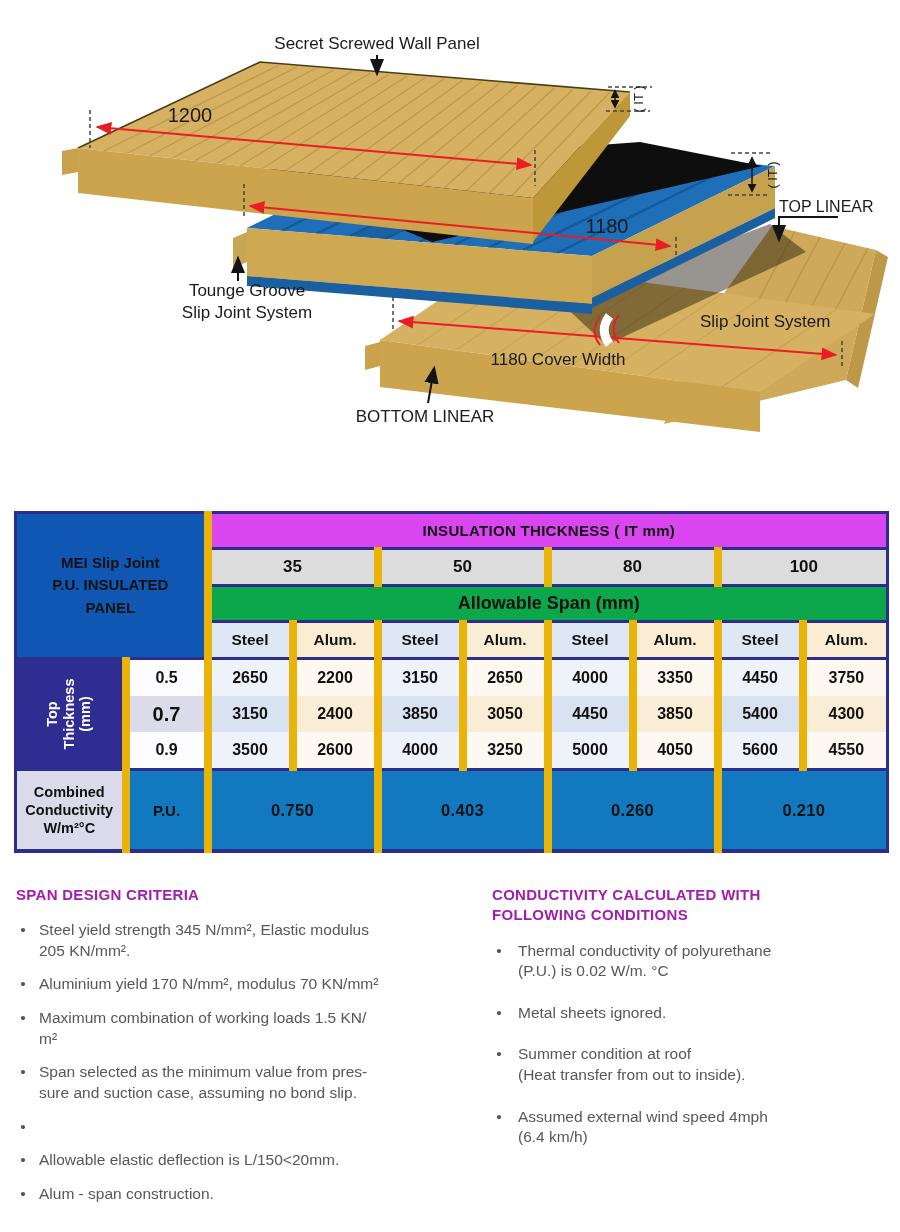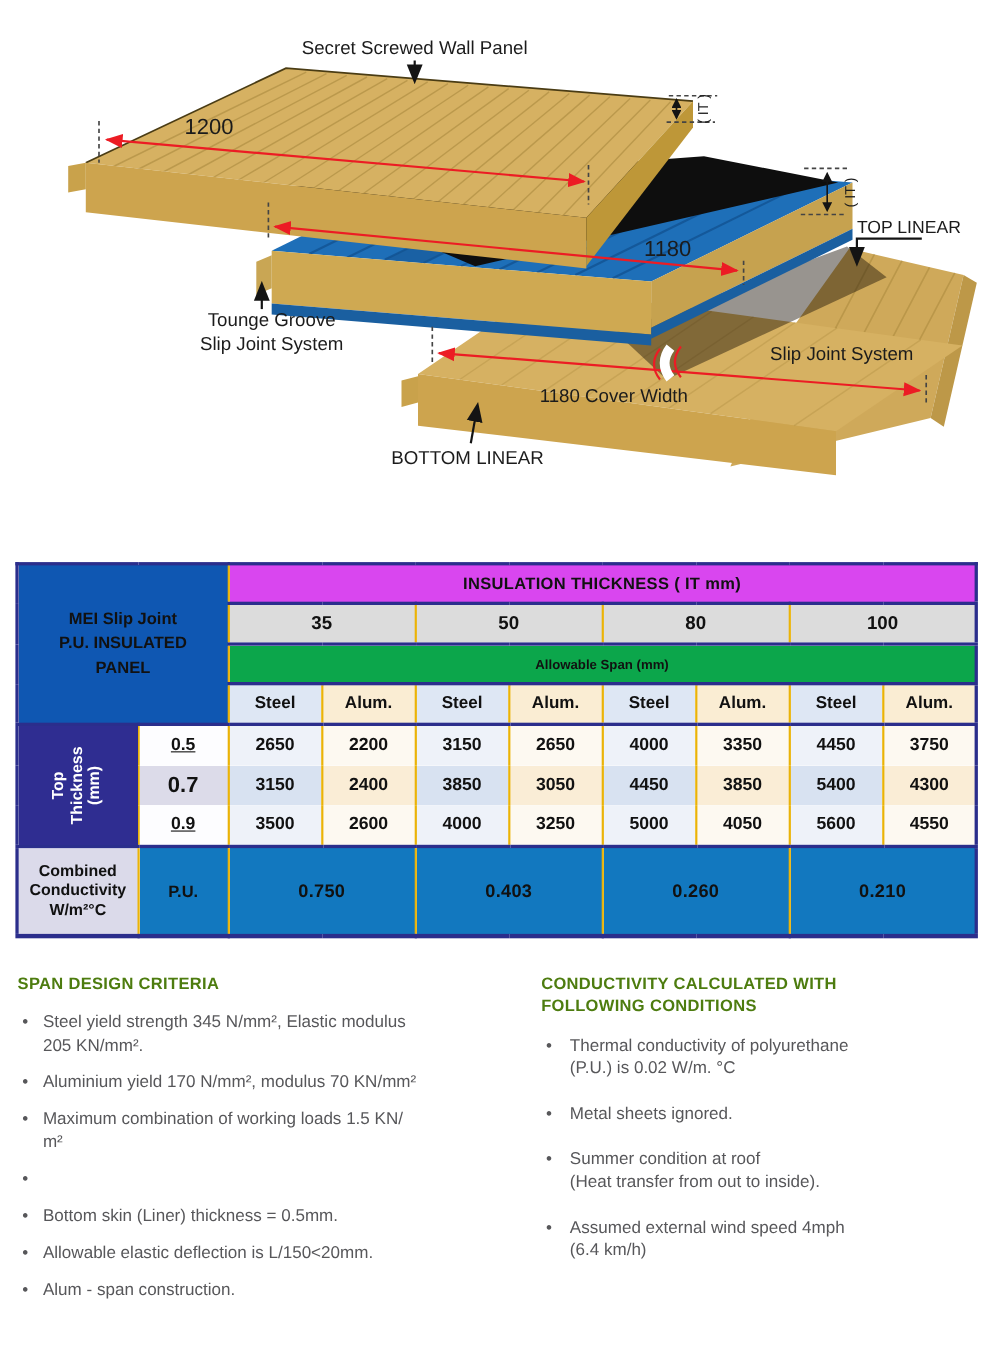--- a/index.html
+++ b/index.html
@@ -6,50 +6,50 @@
   body{width:900px;height:1232px;font-family:"Liberation Sans",sans-serif;position:relative;overflow:hidden;}
   .page{width:900px;height:1232px;position:relative;}
 
   
   #diagram{display:block;width:900px;height:480px;}
   #diagram text{font-family:"Liberation Sans",sans-serif;fill:#1b1b1b;}
 
   
   .tblwrap{margin:31px 0 0 14px;}
   table.spec{border-collapse:collapse;table-layout:fixed;width:873px;border:3px solid #2B2E8C;border-bottom-width:4px;}
-  table.spec td{padding:0;text-align:center;vertical-align:middle;border-right:2px solid #eab308;
+  table.spec td{padding:0;text-align:center;vertical-align:middle;border-right:8px solid #eab308;
     font-weight:bold;color:#111;overflow:hidden;}
   table.spec td.last{border-right:none;}
   td.hline{border-bottom:3px solid #2B2E8C;}
   .pre{white-space:pre-line;}
   td.corner{background:#0F57B2;color:#fff;font-size:15px;line-height:1.5;}
   td.pink{background:#d946ef;color:#fff;font-size:15px;letter-spacing:.3px;height:33px;}
   td.gray{background:#DCDCDC;font-size:17px;height:34px;}
-  td.green{background:#0CA64B;color:#fff;font-size:12px;height:33px;}
+  td.green{background:#0CA64B;color:#fff;font-size:18px;height:33px;}
   td.hsteel{background:#DEE7F4;font-size:15.5px;height:34px;}
   td.halum{background:#FAEDD3;font-size:15.5px;height:34px;}
   td.vax{background:#2F2D91;position:relative;}
   .vtext{position:absolute;inset:0;display:flex;align-items:center;justify-content:center;}
   .vtext span{transform:rotate(-90deg);color:#fff;font-weight:bold;font-size:14.5px;line-height:1.15;text-align:center;white-space:pre-line;}
-  td.thk1{background:#FDFDFF;font-size:16px;height:36px;text-decoration:underline;}
+  td.thk1{background:#FDFDFF;font-size:16px;height:36px;}
   td.thk2{background:#DCDBE9;font-size:20px;height:36px;}
   td.s1{background:#EEF2F9;font-size:16px;}
   td.a1{background:#FDF9F1;font-size:16px;margin-top:12px;}
   td.s2{background:#D8E2F1;font-size:16px;}
   td.a2{background:#FAEDD6;font-size:16px;}
   td.condlab{background:#DBDAEA;font-size:14.5px;line-height:1.25;height:78px;}
   td.pu{background:#1278BF;color:#fff;font-size:15px;}
   td.bluval{background:#1278BF;color:#fff;font-size:16.5px;letter-spacing:.3px;}
 
   
   .notes{display:flex;padding:32px 14px 0 16px;gap:18px;color:#57575A;}
   .ncol{font-size:15.5px;line-height:1.33;}
   .ncol.left{width:458px;flex:none;}
   .ncol.right{flex:1;}
-  .nhead{font-weight:bold;color:#4d7c0f;font-size:15px;letter-spacing:.3px;margin:0 0 15px 0;white-space:pre-line;line-height:1.35;}
+  .nhead{font-weight:bold;color:#a21caf;font-size:15px;letter-spacing:.3px;margin:0 0 15px 0;white-space:pre-line;line-height:1.35;}
   .nitem{display:flex;margin:0;}
   .left .nitem{margin-bottom:13px;}
   .right .nitem{margin-bottom:21px;}
   .bdot{width:14px;flex:none;margin-right:9px;text-align:center;}
   .right .bdot{margin-right:12px;}
   .btxt{white-space:pre-line;}
 </style>
 </head>
 <body>
 
@@ -270,24 +270,25 @@
         <span class="bdot">•</span>
         <span class="btxt">Aluminium yield 170 N/mm², modulus 70 KN/mm²</span>
       </div>
       <div class="nitem">
         <span class="bdot">•</span>
         <span class="btxt">Maximum combination of working loads 1.5 KN/
 m²</span>
       </div>
       <div class="nitem">
         <span class="bdot">•</span>
-      </div>
-      <div class="nitem">
-        <span class="bdot">•</span>
-        <span class="btxt">Bottom skin (Liner) thickness = 0.5mm.</span>
+        <span class="btxt">Span selected as the minimum value from pres-
+sure and suction case, assuming no bond slip.</span>
+      </div>
+      <div class="nitem">
+        <span class="bdot">•</span>
       </div>
       <div class="nitem">
         <span class="bdot">•</span>
         <span class="btxt">Allowable elastic deflection is L/150&lt;20mm.</span>
       </div>
       <div class="nitem">
         <span class="bdot">•</span>
         <span class="btxt">Alum - span construction.</span>
       </div>
     </div>

